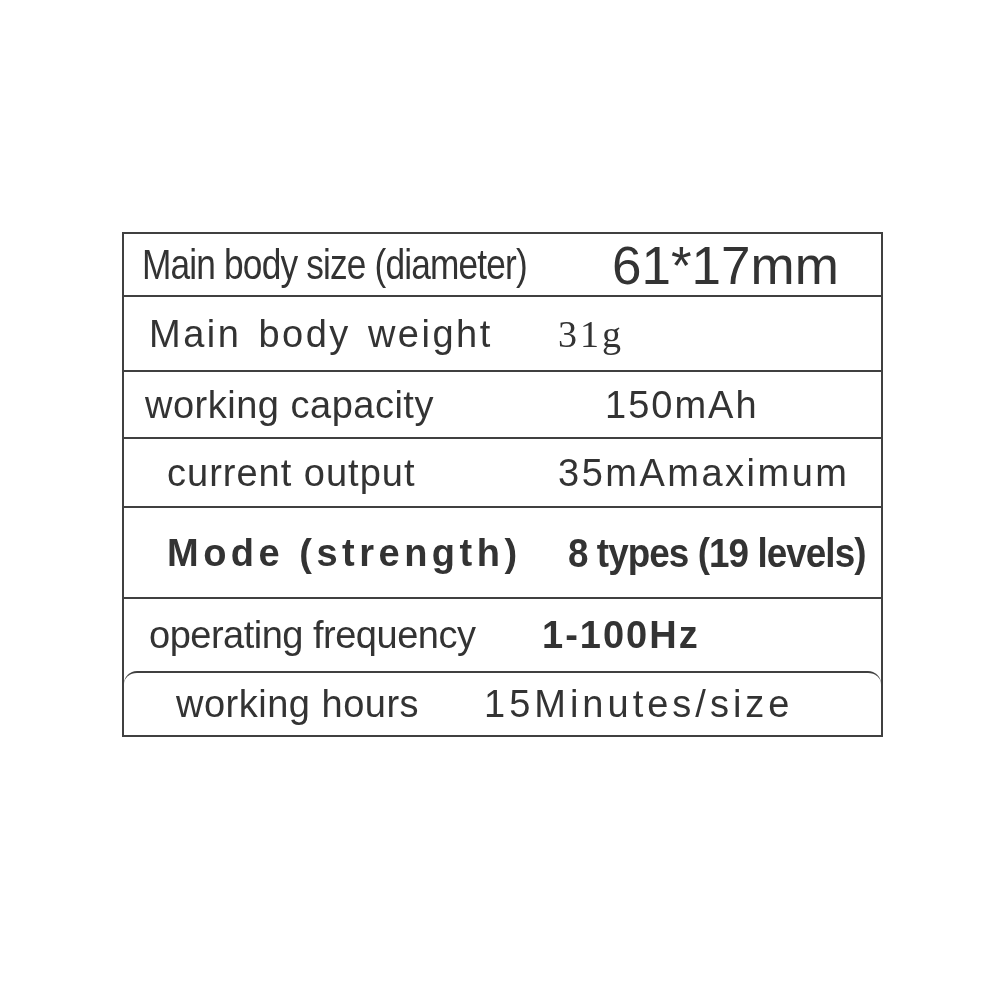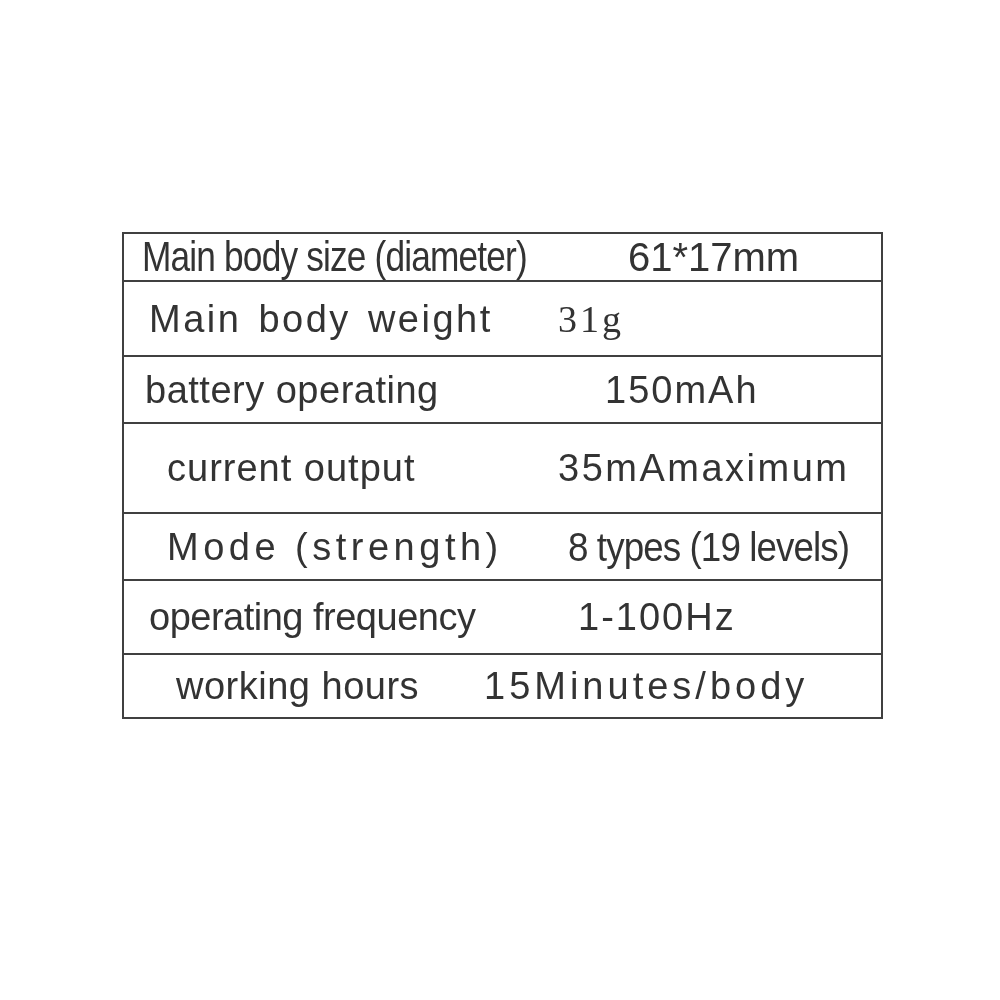--- a/index.html
+++ b/index.html
@@ -43,46 +43,46 @@
     position:absolute;
     top:50%;
     transform:translateY(-50%);
     transform-origin:left center;
     white-space:nowrap;
     font-size:38px;
     color:var(--ink);
     line-height:1;
   }
   
-  .r1{height:46px;}
+  .r1{height:61px;}
   .r2{height:75px;}
   .r3{height:67px;}
-  .r4{height:90px;text-align:center;}
-  .r5{height:67px;}
+  .r4{height:69px;text-align:center;}
+  .r5{height:91px;font-weight:bold;}
   .r6{height:74px;}
-  .r7{height:64px;}
+  .r7{height:64px;border-radius:13px;}
 
   
   .r1 .label{left:18px;  font-size:42px; letter-spacing:-1px; transform:translateY(-50%) scaleX(0.84);}
-  .r1 .value{left:504px; font-size:40px; letter-spacing:0;}
+  .r1 .value{left:488px; font-size:53px; letter-spacing:0;}
 
   .r2 .label{left:25px;  letter-spacing:2.5px; word-spacing:4px;}
   .r2 .value{left:434px; letter-spacing:3px;font-family:Liberation Serif, serif;}
 
   .r3 .label{left:21px;  letter-spacing:0.5px;}
   .r3 .value{left:433px; letter-spacing:2px;margin-left:48px;}
 
   .r4 .label{left:43px;  letter-spacing:1px;}
   .r4 .value{left:434px; letter-spacing:2.5px;}
 
   .r5 .label{left:43px;  letter-spacing:4.5px;}
   .r5 .value{left:444px; font-size:40px; letter-spacing:-1px; transform:translateY(-50%) scaleX(0.92);}
 
   .r6 .label{left:25px;  letter-spacing:-0.5px;}
-  .r6 .value{left:454px; letter-spacing:2px;}
+  .r6 .value{left:418px; letter-spacing:2px;font-weight:bold;}
 
   .r7 .label{left:52px;  letter-spacing:0.5px;}
   .r7 .value{left:360px; letter-spacing:4px;}
 </style>
 </head>
 <body>
 
 <div class="canvas">
   <div class="spec-table">
 
@@ -90,38 +90,38 @@
       <span class="cell label">Main body size (diameter)</span>
       <span class="cell value">61*17mm</span>
     </div>
 
     <div class="row r2">
       <span class="cell label">Main body weight</span>
       <span class="cell value">31g</span>
     </div>
 
     <div class="row r3">
-      <span class="cell label">battery operating</span>
+      <span class="cell label">working capacity</span>
       <span class="cell value">150mAh</span>
     </div>
 
     <div class="row r4">
       <span class="cell label">current output</span>
       <span class="cell value">35mAmaximum</span>
     </div>
 
     <div class="row r5">
       <span class="cell label">Mode (strength)</span>
       <span class="cell value">8 types (19 levels)</span>
     </div>
 
     <div class="row r6">
       <span class="cell label">operating frequency</span>
       <span class="cell value">1-100Hz</span>
     </div>
 
     <div class="row r7">
       <span class="cell label">working hours</span>
-      <span class="cell value">15Minutes/body</span>
+      <span class="cell value">15Minutes/size</span>
     </div>
 
   </div>
 </div>
 
 </body></html>

